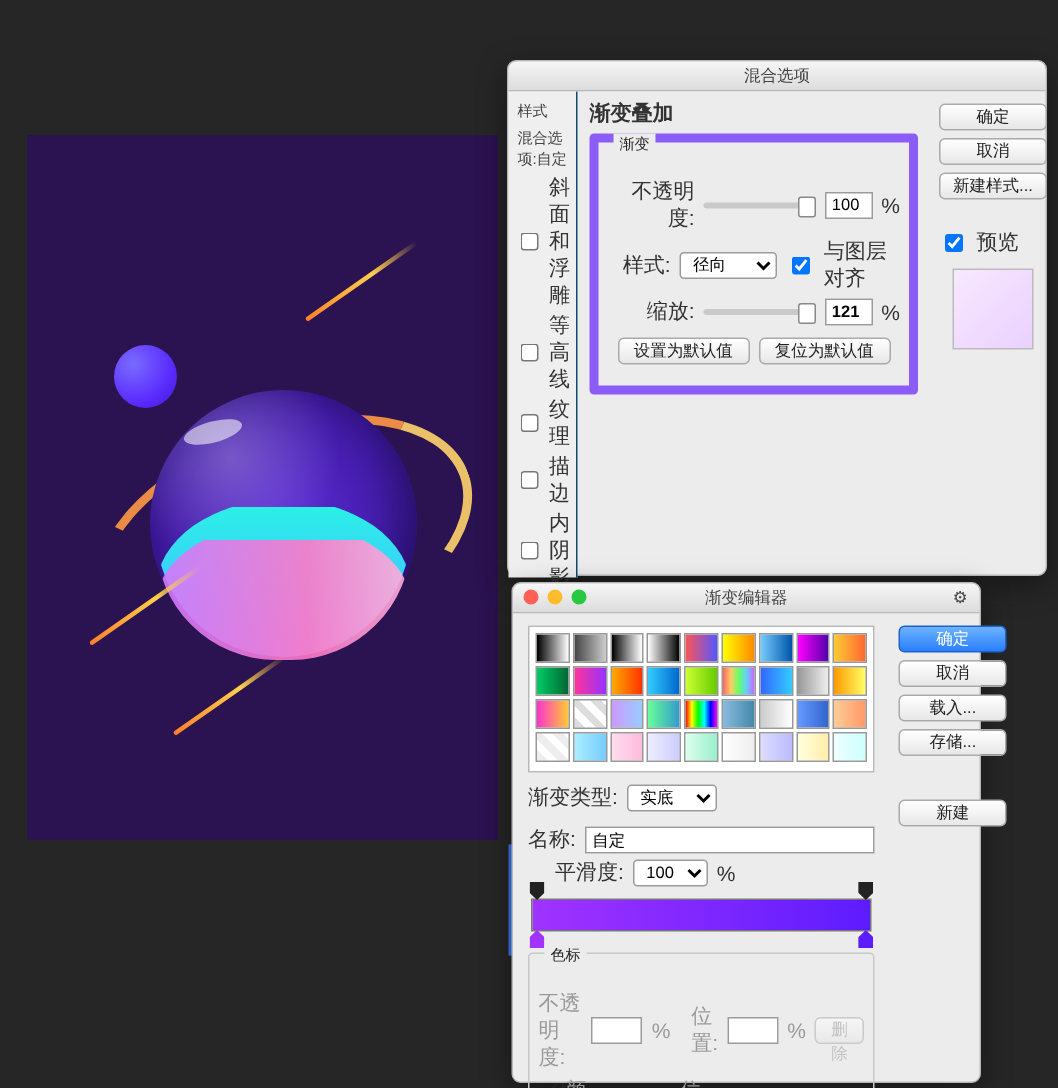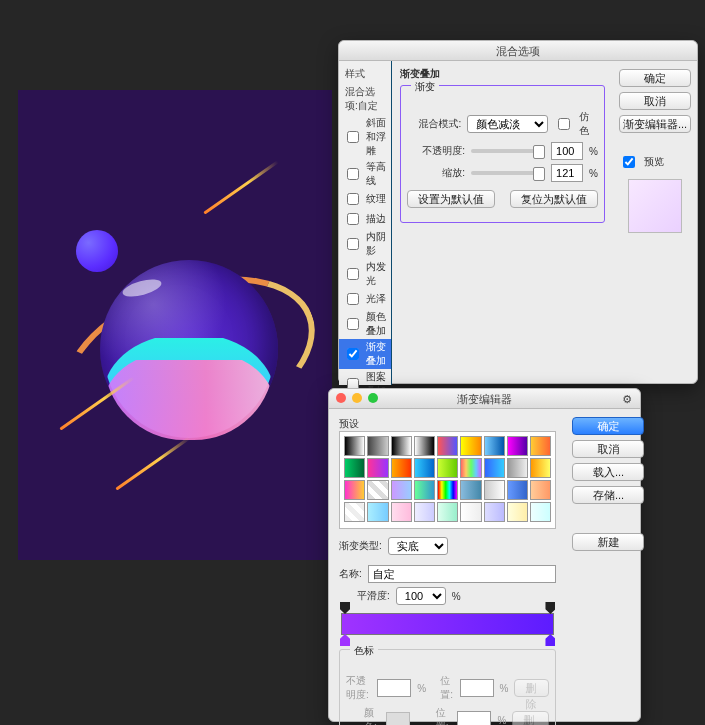--- a/index.html
+++ b/index.html
@@ -28,44 +28,44 @@
   .traffic{position:absolute;left:7px;top:4px;display:flex;gap:6px;}
   .dot{width:10px;height:10px;border-radius:50%;}
   .r{background:#ff5f57}.y{background:#febc2e}.g{background:#28c840}
 
   .btn{display:block;width:72px;height:18px;margin-bottom:5px;background:linear-gradient(#fff,#e7e7e7);border:1px solid #aaa;border-radius:4px;text-align:center;line-height:16px;font-size:11px;cursor:pointer;}
   .btn.primary{background:linear-gradient(#6cb3ff,#2a7fff);color:#fff;border-color:#1f62c7;}
   .btnsm{display:inline-block;height:18px;padding:0 10px;background:linear-gradient(#fff,#e7e7e7);border:1px solid #aaa;border-radius:4px;line-height:16px;font-size:11px;cursor:pointer;}
   .sel{height:18px;background:#fff;border:1px solid #9b9b9b;border-radius:3px;padding:0 4px;font-size:11px;}
   .inp{height:18px;background:#fff;border:1px solid #9b9b9b;padding:0 4px;font-size:11px;}
   .chk{width:12px;height:12px;vertical-align:middle;}
-  .lab{font-size:10px;color:#333;}
+  .lab{font-size:14px;color:#333;}
   .row{display:flex;align-items:center;gap:6px;margin:4px 0;}
   .rlab{width:58px;text-align:right;}
 
   
   #ls{left:338px;top:40px;width:360px;height:344px;}
   #ls .body{display:flex;height:324px;}
   .effects{width:78px;border-right:1px solid #0c4a6e;padding:4px 0;background:#efefef;}
   .efhead{font-size:10px;padding:2px 6px;color:#444;}
   .ef{display:flex;align-items:center;gap:4px;padding:1px 4px;font-size:10.5px;cursor:pointer;}
   .ef.sel-row{background:#3a76ea;color:#fff;}
   .mid{flex:1;padding:6px 8px;position:relative;}
-  .group{border:1px solid #8b5cf6;border-radius:3px;padding:6px 6px 10px;margin-top:4px;}
+  .group{border:6px solid #8b5cf6;border-radius:3px;padding:6px 6px 10px;margin-top:4px;}
   .ghead{position:relative;top:-12px;left:4px;background:#ececec;padding:0 4px;font-size:10px;display:inline-block;}
   .grad{height:14px;border:1px solid #888;background:linear-gradient(90deg,#a033ff,#5d1cff);}
   .angle{width:26px;height:26px;border:1px solid #888;border-radius:50%;position:relative;display:inline-block;background:#fff;}
   .angle::after{content:"";position:absolute;left:12px;top:12px;width:10px;height:1px;background:#333;transform-origin:left;transform:rotate(-40deg);}
   .slider{flex:1;height:4px;background:#c9c9c9;border-radius:2px;position:relative;}
   .slider::after{content:"";position:absolute;right:0;top:-4px;width:10px;height:12px;background:#fff;border:1px solid #888;border-radius:2px;}
   .right{width:84px;padding:8px 6px;}
   .swatch{width:54px;height:54px;margin:8px auto;background:linear-gradient(135deg,#f8e8ff,#ead1ff);border:1px solid #bbb;}
 
   
-  #ge{left:328px;top:388px;width:313px;height:334px;}
+  #ge{left:341px;top:388px;width:313px;height:334px;}
   #ge .body{display:flex;height:314px;}
   .gemain{flex:1;padding:8px 10px;}
   .geright{width:74px;padding:8px 6px;}
   .presets{border:1px solid #b8b8b8;background:#fff;height:98px;padding:4px;overflow:hidden;}
   .pgrid{display:grid;grid-template-columns:repeat(9,1fr);grid-auto-rows:20px;gap:2px;}
   .pcell{border:1px solid #999;}
   .gradbar{height:22px;border:1px solid #777;background:linear-gradient(90deg,#a033ff,#5d1cff);position:relative;margin:8px 2px 14px;}
   .stop{position:absolute;bottom:-12px;width:10px;height:12px;background:#444;clip-path:polygon(50% 0,100% 40%,100% 100%,0 100%,0 40%);}
   .stop.l{left:-2px;background:#a033ff;} .stop.r2{right:-2px;background:#5d1cff;}
   .ostop{position:absolute;top:-12px;width:10px;height:12px;background:#222;clip-path:polygon(0 0,100% 0,100% 60%,50% 100%,0 60%);}
@@ -146,47 +146,47 @@
             <input type="checkbox" class="chk" style="">
             <span class="lab" style="">投影</span>
           </div>
         </div>
     </div>
     <div class="mid">
       <div class="lab" style="font-weight:bold">渐变叠加</div>
       <div class="group">
         <span class="ghead">渐变</span>
         <div class="row">
-          <span class="rlab lab">混合模式:</span>
-          <select class="sel" style="width:86px"><option>颜色减淡</option></select>
-          <input type="checkbox" class="chk" style="">
-          <span class="lab">仿色</span>
-        </div>
-        <div class="row">
           <span class="rlab lab">不透明度:</span>
           <div class="slider"></div>
           <input class="inp" style="width: 32px;" value="100">
           <span class="lab">%</span>
         </div>
         <div class="row">
+          <span class="rlab lab">样式:</span>
+          <select class="sel" style="width:86px"><option>径向</option></select>
+          <input type="checkbox" class="chk" checked="" style="">
+          <span class="lab">与图层对齐</span>
+        </div>
+        <div class="row">
           <span class="rlab lab">缩放:</span>
           <div class="slider"></div>
-          <input class="inp" style="width: 32px;" value="121">
+          <input class="inp" style="width: 32px; font-weight: bold;" value="121">
           <span class="lab">%</span>
         </div>
-        <div class="row" style="justify-content:space-between;margin-top:8px">
+        <div class="row" style="justify-content:center;margin-top:8px">
           <span class="btnsm">设置为默认值</span>
           <span class="btnsm">复位为默认值</span>
         </div>
       </div>
     </div>
     <div class="right">
       <span class="btn">确定</span>
       <span class="btn">取消</span>
-      <span class="btn">渐变编辑器...</span>
+      <span class="btn">新建样式...</span>
       <div class="row" style="margin-top:20px">
           <input type="checkbox" class="chk" checked="" style="">
           <span class="lab">预览</span>
         </div>
       <div class="swatch"></div>
     </div>
   </div>
 </div>
 
 <div id="ge" class="win">
@@ -194,21 +194,20 @@
     <div class="traffic">
       <div class="dot r"></div>
       <div class="dot y"></div>
       <div class="dot g"></div>
     </div>
     <span>渐变编辑器</span>
     <span style="position:absolute;right:8px;top:0">⚙</span>
   </div>
   <div class="body">
     <div class="gemain">
-      <div class="lab">预设</div>
       <div class="presets">
         <div class="pgrid" id="pgrid">
             <div class="pcell" style="background: linear-gradient(90deg, rgb(0, 0, 0), rgb(255, 255, 255));"></div>
             <div class="pcell" style="background: linear-gradient(90deg, rgb(68, 68, 68), rgb(204, 204, 204));"></div>
             <div class="pcell" style="background: linear-gradient(90deg, rgb(0, 0, 0), rgb(136, 136, 136), rgb(255, 255, 255));"></div>
             <div class="pcell" style="background: linear-gradient(90deg, rgb(255, 255, 255), rgb(0, 0, 0));"></div>
             <div class="pcell" style="background: linear-gradient(90deg, rgb(255, 85, 85), rgb(85, 85, 255));"></div>
             <div class="pcell" style="background: linear-gradient(90deg, rgb(255, 255, 0), rgb(255, 136, 0));"></div>
             <div class="pcell" style="background: linear-gradient(90deg, rgb(119, 204, 255), rgb(0, 85, 170));"></div>
             <div class="pcell" style="background: linear-gradient(90deg, rgb(255, 0, 255), rgb(85, 0, 170));"></div>

